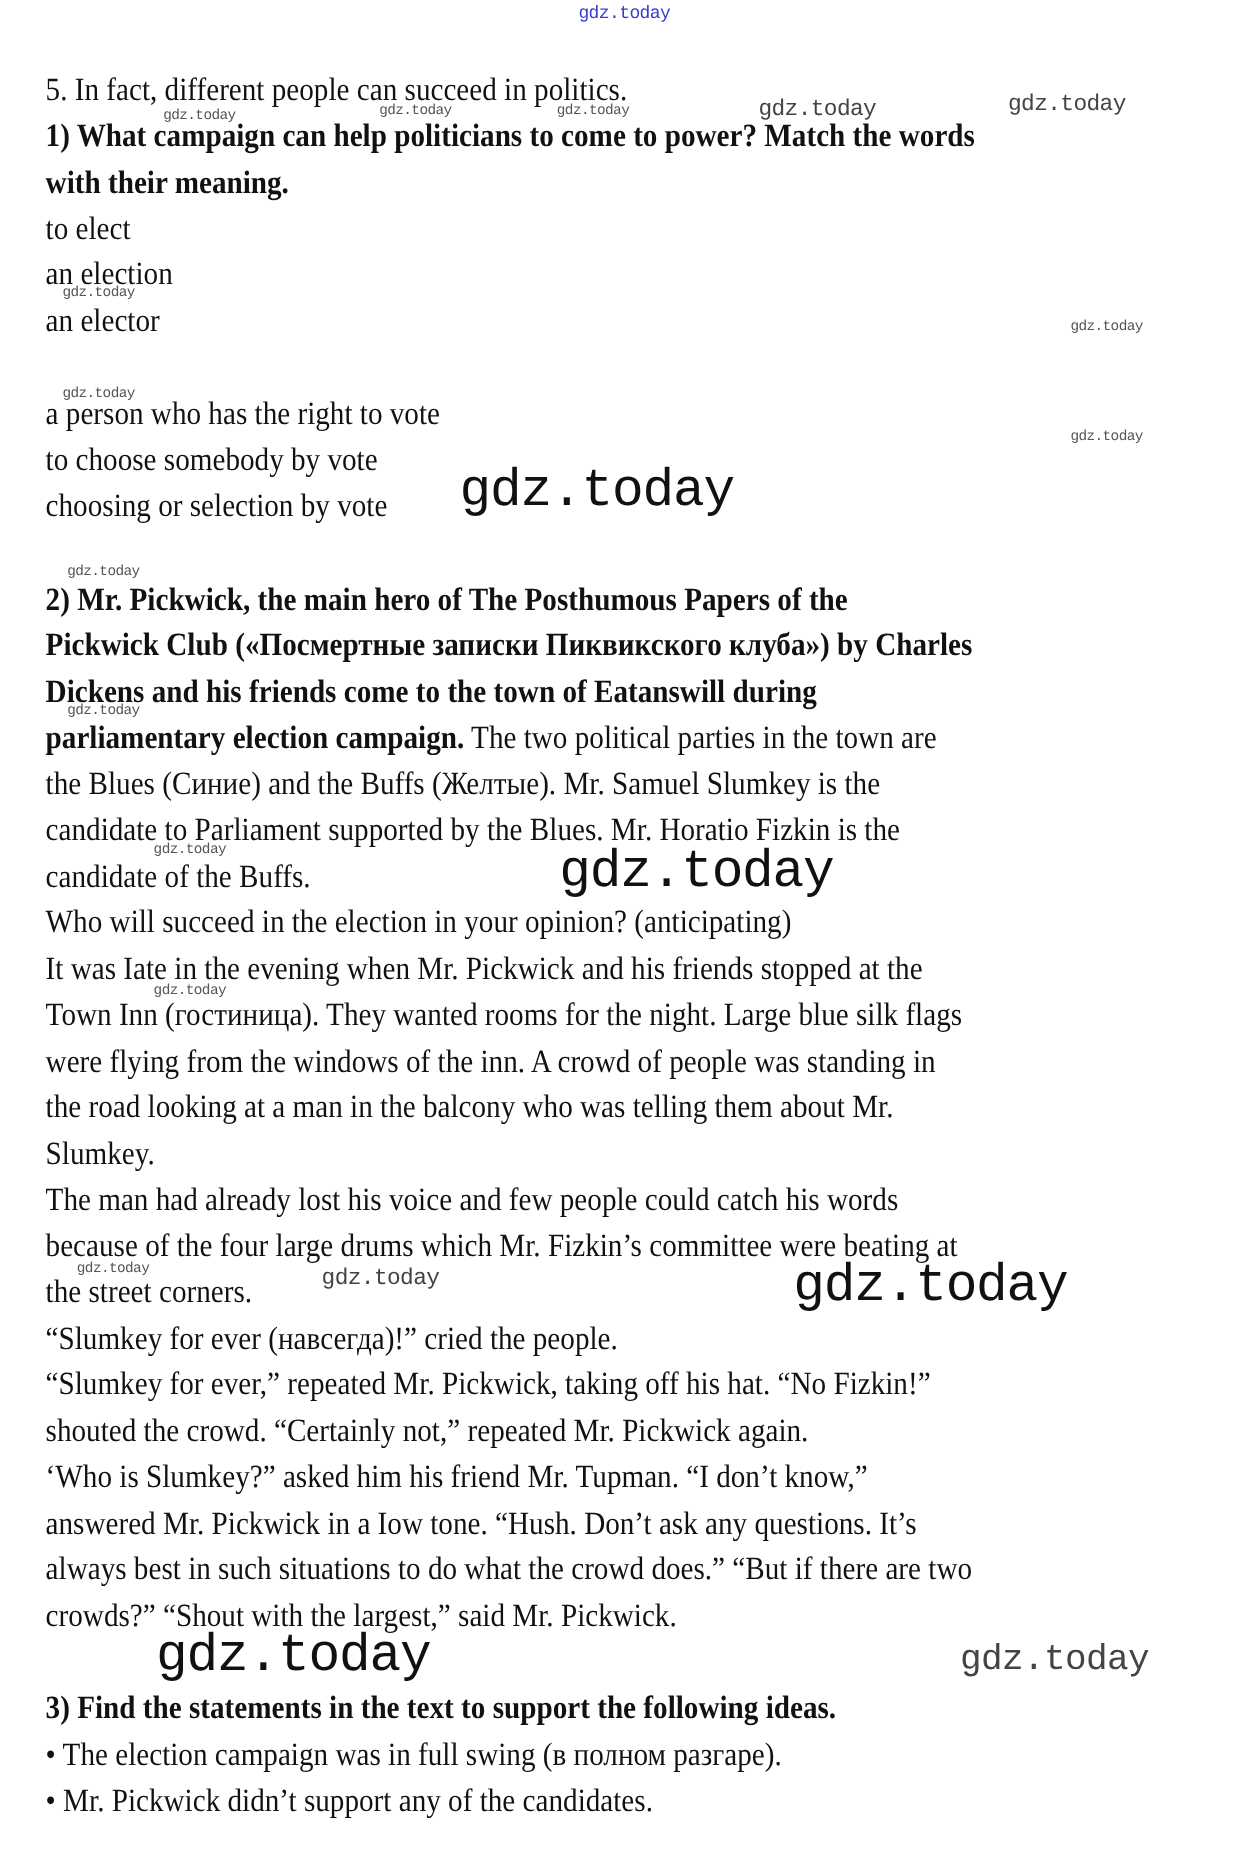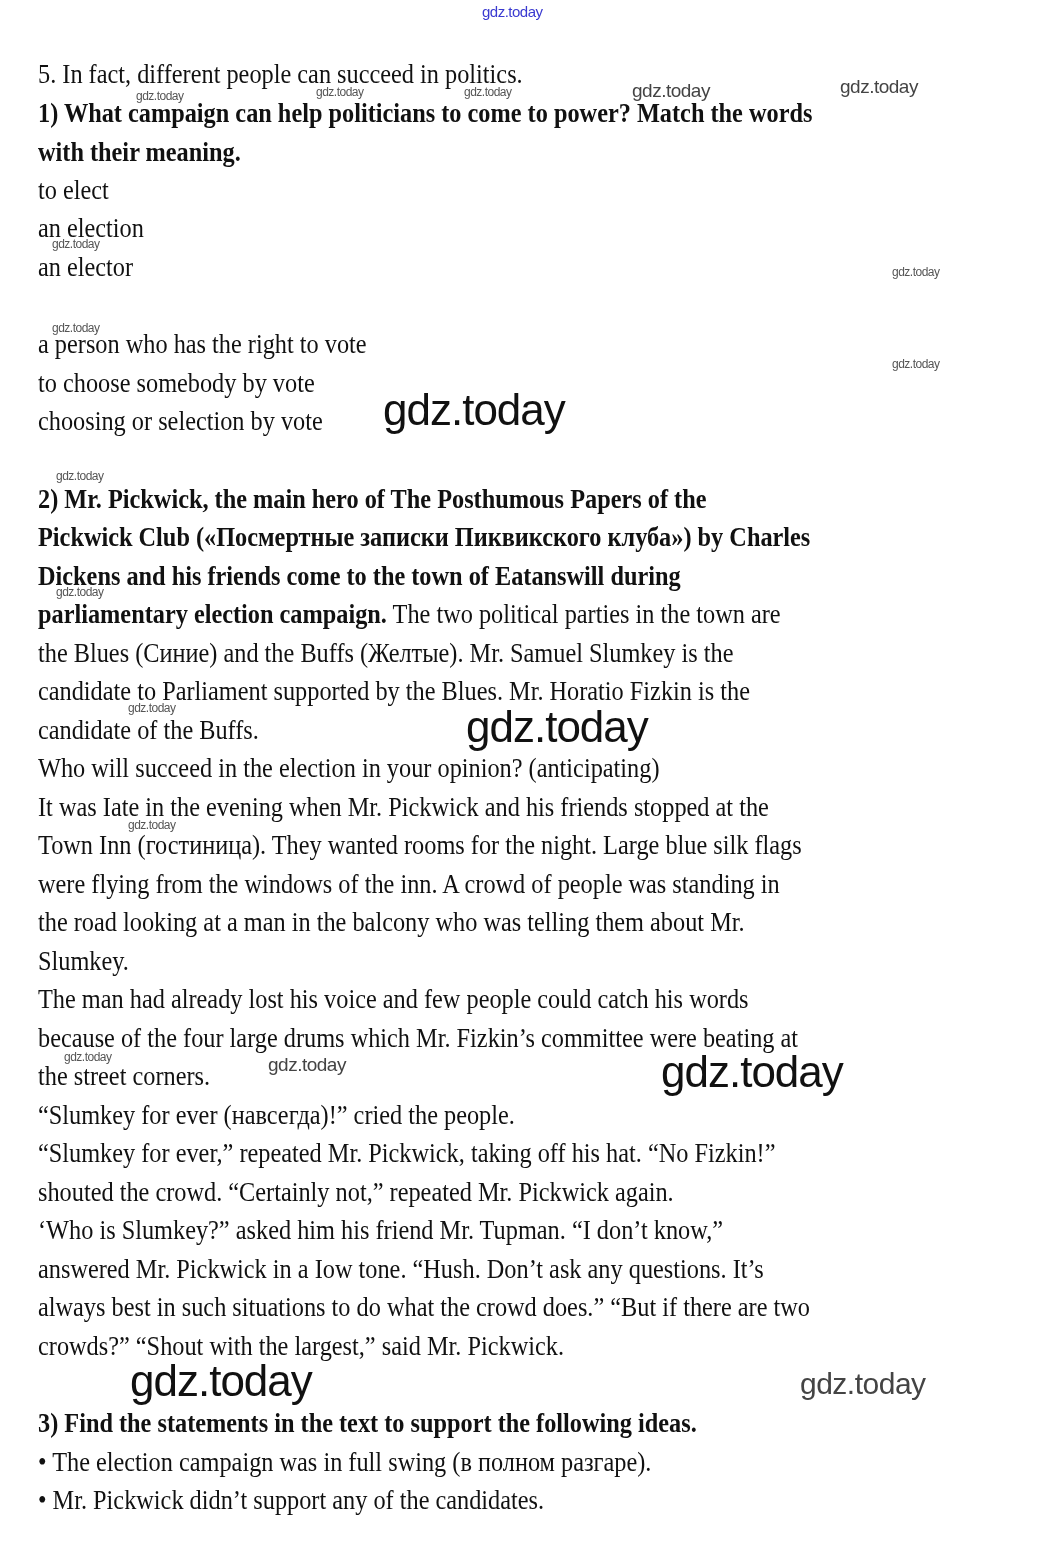--- a/index.html
+++ b/index.html
@@ -8,21 +8,21 @@
   .line {
     position: absolute; left: 38px;
     font-family: "Liberation Serif", serif;
     font-size: 27px; line-height: 32px; color: #111;
     white-space: nowrap;
     transform: scaleX(0.9); transform-origin: left center;
   }
   .bold { font-weight: bold; }
   .wm {
     position: absolute;
-    font-family: Liberation Sans, sans-serif;
+    font-family: Liberation Mono, monospace;
     color: #333; white-space: nowrap;
     font-weight: 200; letter-spacing: -0.5px;
   }
   .wm.xs { font-size: 12px; color: #555; }
   .wm.sm { font-size: 19px; color: #444; }
   .wm.lg { font-size: 44px; color: #111; letter-spacing: -1px; }
   .wm.top { font-size: 15px; color: #3a3ad0; }
 </style>
 </head>
 <body>

